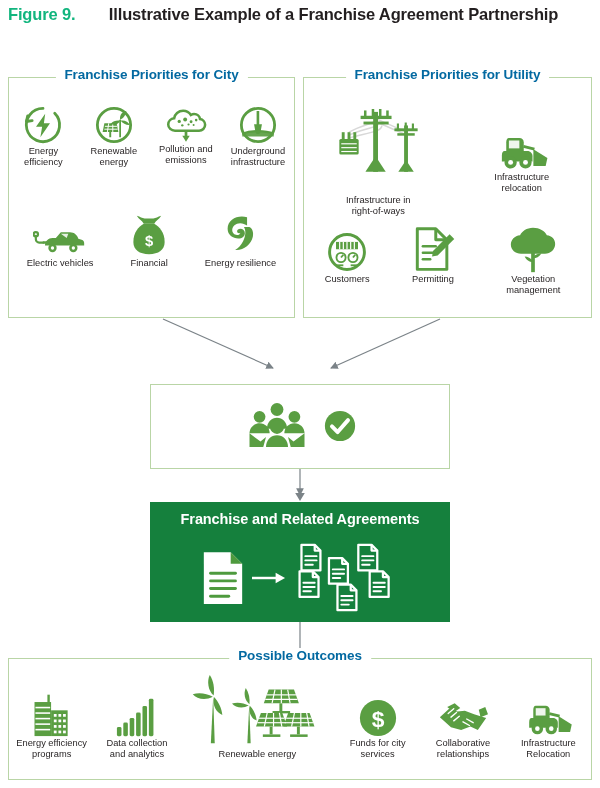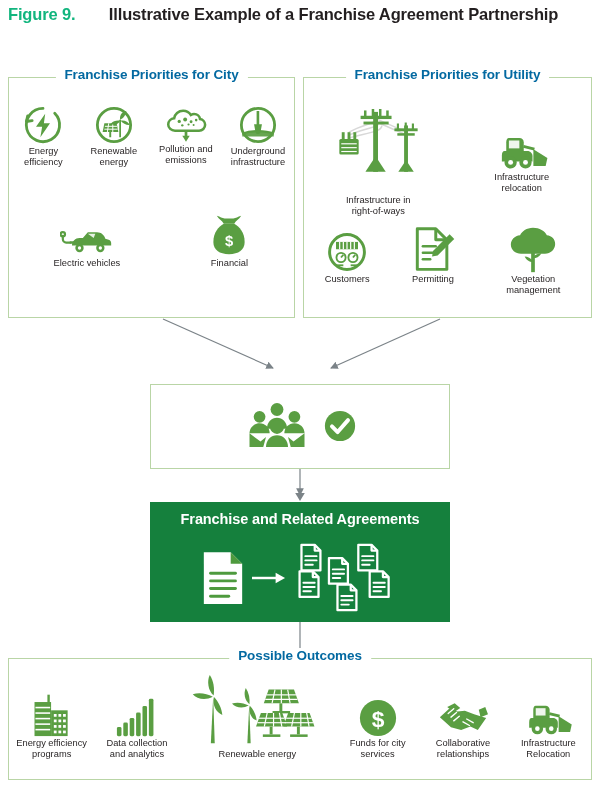--- a/index.html
+++ b/index.html
@@ -207,20 +207,29 @@
       <span class="ico" style="height:54px;">
         <svg width="40" height="46" viewBox="0 0 46 52">
           <path d="M17 13c-6 3.5-12 10-12 21 0 9 7 14 18 14s18-5 18-14c0-11-6-17.5-12-21z" fill="#5a9e42"></path>
           <path d="M17 13c-2-4-6-5-8-9 4 1 6 3 9 3h10c3 0 5-2 9-3-2 4-6 5-8 9z" fill="#5a9e42"></path>
           <text x="23" y="39" font-family="Liberation Sans, sans-serif" font-size="17" font-weight="bold" fill="#fff" text-anchor="middle">$</text>
         </svg>
       </span>
       <span class="cap">Financial</span>
     </div>
 
+    <div class="cell">
+      <span class="ico" style="height:54px;">
+        <svg width="36" height="46" viewBox="0 0 40 52">
+          <path d="M28 6c-10-3-22 2-22 13 0 7 6 11 12 11 4.5 0 7.5-2.5 7.5-6 0-3-2.3-5-5.2-5-2 0-3.6 1.1-3.6 2.8 0 1.3 1 2.2 2.2 2.2.6 0 1.1-.2 1.5-.6-.3 1.6-1.8 2.6-3.8 2.6-3 0-5.4-2.3-5.4-5.6 0-4.4 3.9-7.8 9-7.8 3 0 5.7 1 7.8 2.7z" fill="#5a9e42"></path>
+          <path d="M24.5 17c2.4 4 2 10-1 16-2 4-5 7.5-9 10 9 1 18-6 20-15 1.2-5.4-.8-9.6-4-11z" fill="#5a9e42"></path>
+        </svg>
+      </span>
+      <span class="cap">Energy resilience</span>
+    </div>
   </div>
 </div>
 
 <div class="panel" style="left:303px; top:77px; width:289px; height:241px;">
   <div class="panel-title">Franchise Priorities for Utility</div>
 
   <div class="row" style="top:22px; justify-content:space-around;">
     <div class="cell" style="width:120px;gap:19px;">
       <span class="ico" style="height:76px;">
         <svg width="116" height="76" viewBox="0 0 120 78">

